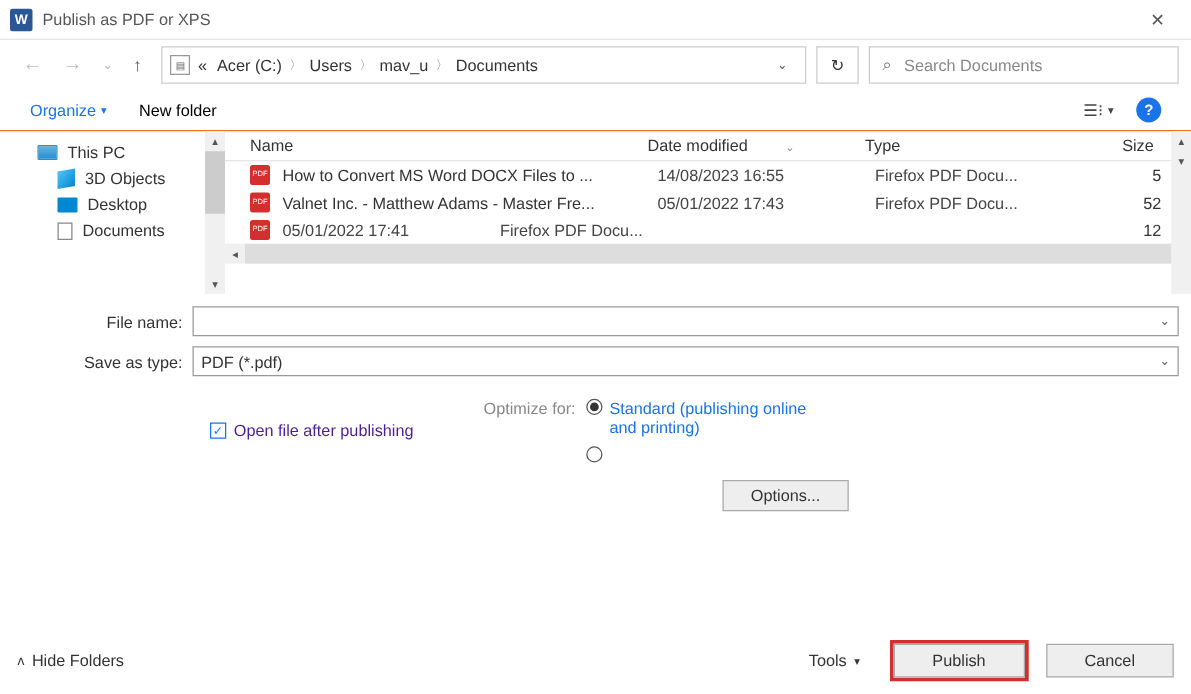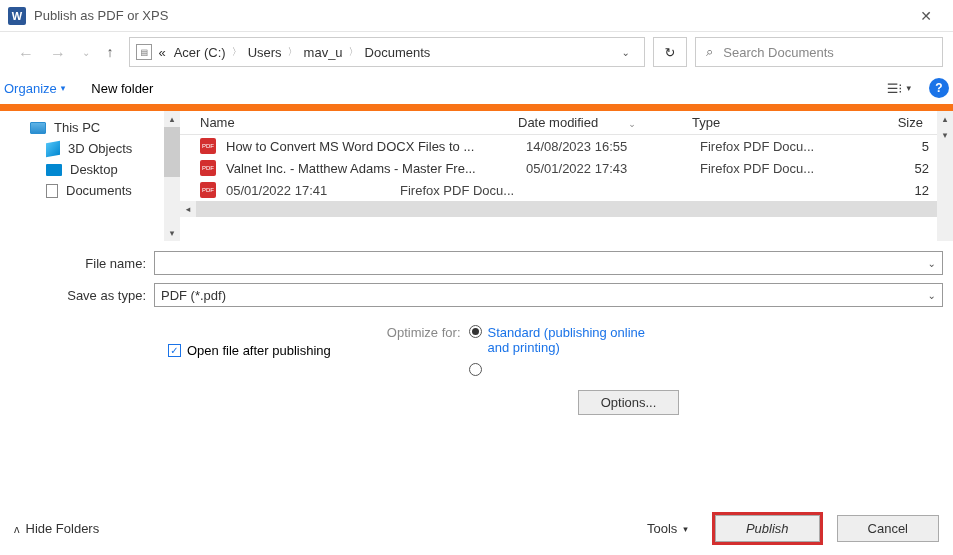--- a/index.html
+++ b/index.html
@@ -16,21 +16,21 @@
 .nav-up { color: #555; font-size: 14px; }
 .addrbar { flex: 1; display: flex; align-items: center; border: 1px solid #ccc; height: 30px; padding: 0 6px; background: #fff; }
 .addr-icon { width: 16px; height: 16px; border: 1px solid #999; margin-right: 6px; display: flex; align-items: center; justify-content: center; font-size: 8px; color: #666; }
 .addr-sep { margin: 0 6px; color: #888; font-size: 10px; }
 .addr-seg, .addr-quote { color: #333; }
 .addr-caret { color: #555; font-size: 10px; margin-left: auto; padding: 0 8px; }
 .refresh-btn { border: 1px solid #ccc; width: 34px; height: 30px; display: flex; align-items: center; justify-content: center; color: #333; }
 .searchbar { width: 248px; border: 1px solid #ccc; height: 30px; display: flex; align-items: center; padding: 0 10px; color: #888; }
 .searchbar .glass { margin-right: 10px; color: #666; }
 
-.toolbar { display: flex; align-items: center; padding: 6px 4px; gap: 26px; border-bottom: 7px solid #f97316; }
+.toolbar { display: flex; align-items: center; padding: 6px 24px; gap: 26px; border-bottom: 1px solid #f97316; }
 .org-btn { color: #1a73e8; display: flex; align-items: center; gap: 4px; }
 .newf-btn { color: #000000; }
 .toolbar-right { margin-left: auto; display: flex; gap: 18px; align-items: center; }
 .view-btn { display: flex; align-items: center; gap: 4px; color: #444; }
 .help-btn { width: 20px; height: 20px; border-radius: 50%; background: #1a73e8; color: #fff; display: flex; align-items: center; justify-content: center; font-size: 12px; font-weight: bold; }
 
 .main { display: flex; height: 130px; }
 .sidebar { width: 180px; padding: 6px 0 6px 30px; position: relative; }
 .sidebar-sb { position:absolute; right:0; top:0; bottom:0; width:16px; background:#f0f0f0; display:flex; flex-direction:column; }
 .sb-arrow { height:16px; display:flex; align-items:center; justify-content:center; font-size:9px; color:#555; }
@@ -64,37 +64,37 @@
 .form-area { padding: 10px 10px 0 14px; }
 .form-row { display:flex; align-items:center; margin-bottom: 8px; }
 .form-label { width: 140px; text-align: right; padding-right: 8px; color:#333; }
 .form-input { flex:1; border:1px solid #999; height:24px; padding:0 6px; background:#fff; display:flex; align-items:center; justify-content:flex-end;}
 .form-input .caret { color:#555; font-size:10px;}
 .form-input span:first-child { margin-right:auto;}
 
 .options { display:flex; gap:56px; padding: 10px 0 8px 154px; }
 .chk { display:flex; align-items:center; gap:6px; }
 .chk-box { width:13px; height:13px; border:1px solid #1a73e8; display:flex; align-items:center; justify-content:center; color:#1a73e8; font-size:10px;}
-.chk-label { color:#000000;}
+.chk-label { color:#4c1d95;}
 .opt-col { display:flex; gap:8px;}
 .opt-label { color:#888;}
 .radios { display:flex; flex-direction:column; gap:8px;}
 .radio-row { display:flex; align-items:flex-start; gap:6px;}
 .radio-dot { width:13px; height:13px; border-radius:50%; border:1px solid #555; display:flex; align-items:center; justify-content:center;}
 .radio-dot.checked::after { content:""; width:7px; height:7px; border-radius:50%; background:#333;}
 .radio-label { color:#1a73e8; max-width:170px;}
 
 .options-btn-row { display:flex; justify-content:center; padding-left:300px; margin-top:6px;}
 .btn { border:1px solid #aaa; background:#eee; padding:4px 22px; color:#333; cursor:pointer; }
 
 .footer { position:absolute; bottom:10px; left:0; right:0; display:flex; align-items:center; padding:0 14px;}
 .hide-folders { display:flex; align-items:center; gap:6px; color:#333;}
 .footer-right { margin-left:auto; display:flex; align-items:center; gap:14px;}
 .tools-btn { display:flex; align-items:center; gap:6px; color:#333; padding-right: 10px;}
-.publish-btn { border: 3px solid #d32f2f; font-style: italic; }
+.publish-btn { border: 3px solid #d32f2f; }
 .publish-btn .btn, .cancel-wrap .btn { padding: 5px 30px; }
 </style>
 </head>
 <body>
 
 <div class="titlebar">
   <div class="word-icon">W</div>
   <div class="title-text">Publish as PDF or XPS</div>
   <div class="close-btn">✕</div>
 </div>

